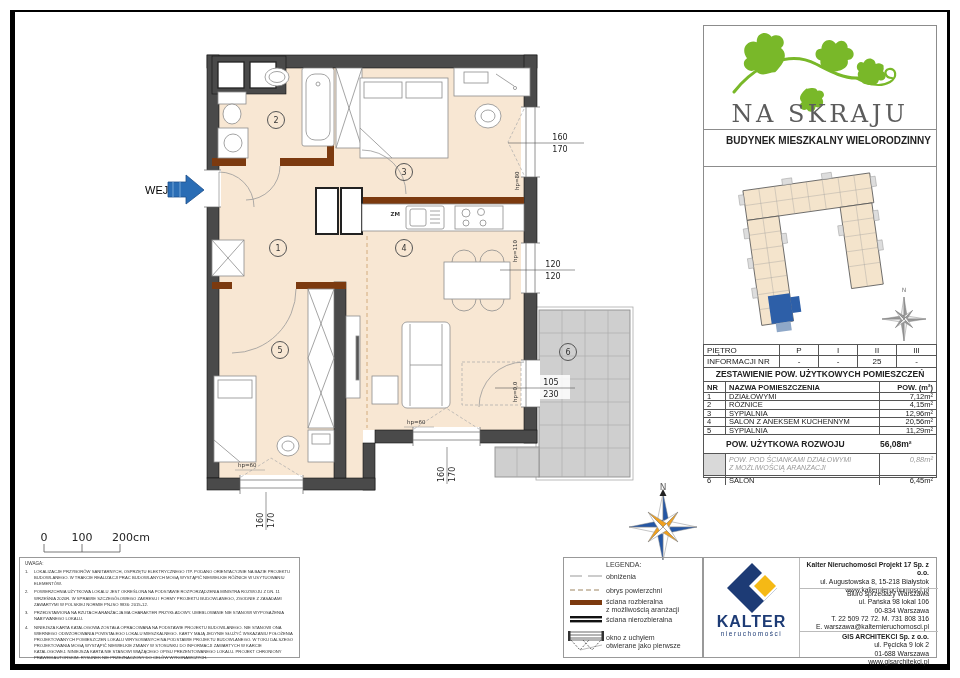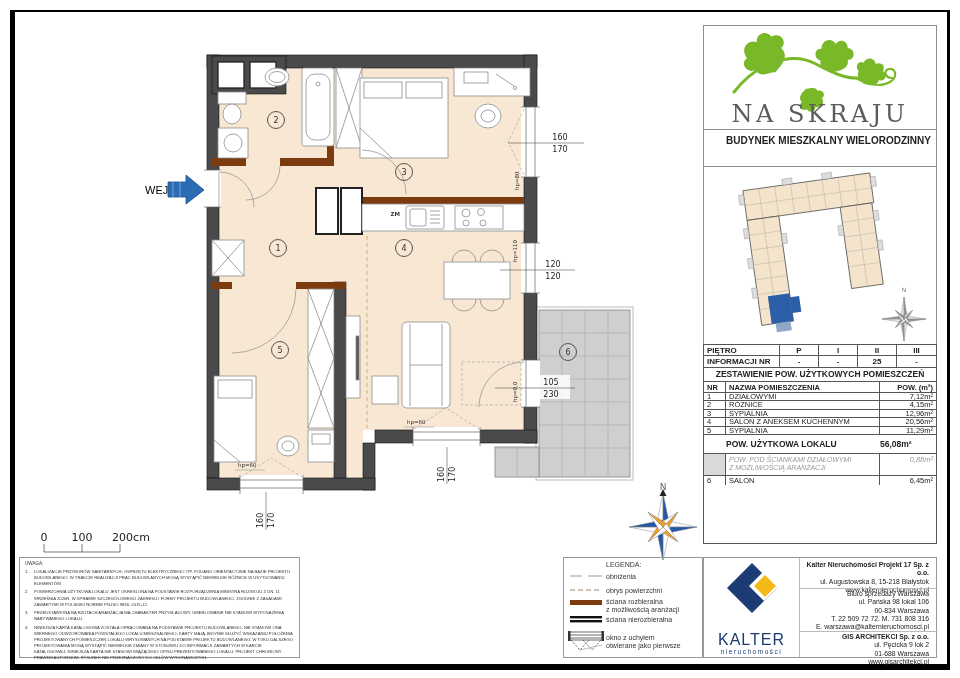--- a/index.html
+++ b/index.html
@@ -5,21 +5,21 @@
   html,body{margin:0;padding:0;background:#fff;}
   #page{position:relative;width:960px;height:678px;background:#fff;overflow:hidden;
         font-family:"Liberation Sans",sans-serif;color:#222;}
   #frame{position:absolute;left:10px;top:10px;width:932px;height:652px;
          border:2px solid #000;border-left-width:5px;border-bottom-width:6px;border-right-width:3px;}
   .abs{position:absolute;}
   .pbox{position:absolute;left:703px;width:234px;border:1px solid #8c8c8c;background:#fff;box-sizing:border-box;}
   
   .tA{display:grid;grid-template-columns:76px 1fr 1fr 1fr 1fr;font-size:8px;}
   .tA .c{border-right:1px solid #555;border-bottom:1px solid #555;height:11px;line-height:11px;
-         padding-left:3px;box-sizing:border-box;font-weight:bold;}
+         padding-left:3px;box-sizing:border-box;}
   .tA .c.num{text-align:center;padding-left:0;}
   .tA .c.last{border-right:none;}
   .tA .c.bot{border-bottom:none;}
   .zhead{font-size:8.5px;font-weight:600;text-align:center;line-height:13px;height:13px;}
   .tB{font-size:7.5px;}
   .tB .row{display:grid;grid-template-columns:22px 1fr 56px;}
   .tB .cell{border-right:1px solid #555;border-bottom:1px solid #555;height:8.4px;line-height:8.4px;
             padding-left:3px;box-sizing:border-box;white-space:nowrap;overflow:hidden;}
   .tB .hdr .cell{height:11px;line-height:11px;font-weight:600;}
   .tB .cell.val{text-align:right;padding-right:3px;border-right:none;}
@@ -50,21 +50,21 @@
   .nitem{display:flex;margin-bottom:2.5px;}
   .nitem .n{width:9px;flex:none;}
   .nitem .t{flex:1;}
   
   #company{position:absolute;left:703px;top:557px;width:234px;height:101px;border:1px solid #999;box-sizing:border-box;}
   #cdivider{position:absolute;left:95px;top:0;width:1px;height:100%;background:#bbb;}
   .cblock{position:absolute;left:96px;width:133px;text-align:right;font-size:6.8px;line-height:8.3px;padding-right:4px;box-sizing:border-box;}
   .cblock .b{font-weight:bold;}
   .chr{position:absolute;left:96px;width:138px;height:1px;background:#bbb;}
   #klogo-text{position:absolute;left:0;top:55px;width:95px;text-align:center;color:#1d3b75;}
-  #klogo-text .k1{font-weight:normal;font-size:16px;letter-spacing:1px;margin-top:18px;}
+  #klogo-text .k1{font-weight:bold;font-size:16px;letter-spacing:1px;}
   #klogo-text .k2{font-size:6.5px;letter-spacing:1.5px;margin-top:-1px;}
 </style>
 </head>
 <body>
 
 <div id="page">
   <div id="frame"></div>
 
   <svg class="abs" style="left:0;top:0" width="700" height="560" viewBox="0 0 700 560">
 
@@ -476,21 +476,21 @@
       <div class="c num">II</div>
       <div class="c num last">III</div>
       <div class="c bot">INFORMACJI NR</div>
       <div class="c num bot">-</div>
       <div class="c num bot">-</div>
       <div class="c num bot">25</div>
       <div class="c num bot last">-</div>
     </div>
   </div>
 
-  <div class="pbox" style="top:367px;height:177px;border-color:#555;">
+  <div class="pbox" style="top:367px;height:111px;border-color:#555;">
     <div class="zhead" style="border-bottom:1px solid #555;">ZESTAWIENIE POW. UŻYTKOWYCH POMIESZCZEŃ</div>
     <div class="tB">
       <div class="row hdr">
         <div class="cell">NR</div>
         <div class="cell">NAZWA POMIESZCZENIA</div>
         <div class="cell val">POW. (m²)</div>
       </div>
       <div class="row">
           <div class="cell">1</div>
           <div class="cell">DZIAŁOWYMI</div>
@@ -511,21 +511,21 @@
           <div class="cell">SALON Z ANEKSEM KUCHENNYM</div>
           <div class="cell val">20,56m²</div>
         </div>
       <div class="row">
           <div class="cell">5</div>
           <div class="cell">SYPIALNIA</div>
           <div class="cell val">11,29m²</div>
         </div>
     </div>
     <div class="trow">
-      <div>POW. UŻYTKOWA LOKALU</div>
+      <div>POW. UŻYTKOWA ROZWOJU</div>
       <div class="v">56,08m²</div>
     </div>
     <div class="prow">
       <div style="background:#d9d9d9;"></div>
       <div><span>POW. POD ŚCIANKAMI DZIAŁOWYMI</span><br><span>Z MOŻLIWOŚCIĄ ARANŻACJI</span></div>
       <div class="v">0,88m²</div>
     </div>
     <div class="brow">
       <div>6</div>
       <div>SALON</div>

